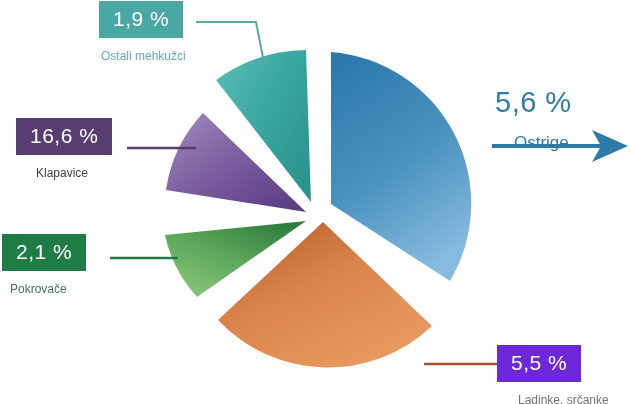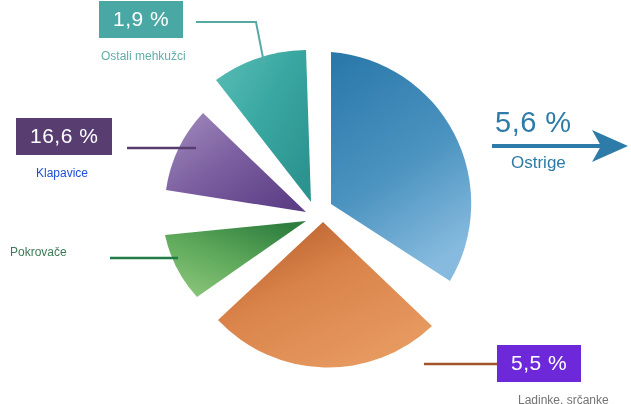--- a/index.html
+++ b/index.html
@@ -54,38 +54,37 @@
   }
 
   
   #callout-ostali-mehkuzci { left: 99px; top: 1px; align-items: flex-start; }
   #callout-ostali-mehkuzci .callout-box { background: #4aa8a4; }
   #callout-ostali-mehkuzci .callout-name { color: #63adad; padding-left: 2px; }
 
   
   #callout-klapavice { left: 16px; top: 118px; align-items: flex-start; }
   #callout-klapavice .callout-box { background: #573d70; }
-  #callout-klapavice .callout-name { color: #1d4ed8; padding-left: 20px; }
+  #callout-klapavice .callout-name { color: #404040; padding-left: 20px; }
 
   
   #callout-pokrovace { left: 2px; top: 234px; align-items: flex-start; }
   #callout-pokrovace .callout-box { background: #1f7c46; }
   #callout-pokrovace .callout-name { color: #3e7a56; padding-left: 8px; text-align: center; }
 
   
   #callout-ladinke-srcanke { left: 497px; top: 345px; align-items: flex-start; }
   #callout-ladinke-srcanke .callout-box { background: #6d28d9; }
   #callout-ladinke-srcanke .callout-name { color: #737373; padding-left: 0px; margin-left: 21px; }
 
   
   #callout-ostrige {
     left: 493px;
     top: 88px;
-    align-items: flex-start;
-    margin-top: 20px;
+    align-items: center;
   }
   #callout-ostrige .callout-box {
     background: transparent;
     color: #2c7ba8;
     font-size: 29px;
     padding: 0 0 6px 2px;
     justify-content: flex-start;
   }
   #callout-ostrige .callout-name {
     color: #2c7ba8;
@@ -169,20 +168,21 @@
     <div class="callout-box">1,9 %</div>
     <div class="callout-name">Ostali mehkužci</div>
   </div>
 
   <div class="callout" id="callout-klapavice">
     <div class="callout-box">16,6 %</div>
     <div class="callout-name">Klapavice</div>
   </div>
 
   <div class="callout" id="callout-pokrovace">
+    <div class="callout-box">2,1 %</div>
     <div class="callout-name">Pokrovače</div>
   </div>
 
   <div class="callout" id="callout-ladinke-srcanke">
     <div class="callout-box">5,5 %</div>
     <div class="callout-name">Ladinke, srčanke</div>
   </div>
 
   <div class="callout" id="callout-ostrige">
     <div class="callout-box">5,6 %</div>

